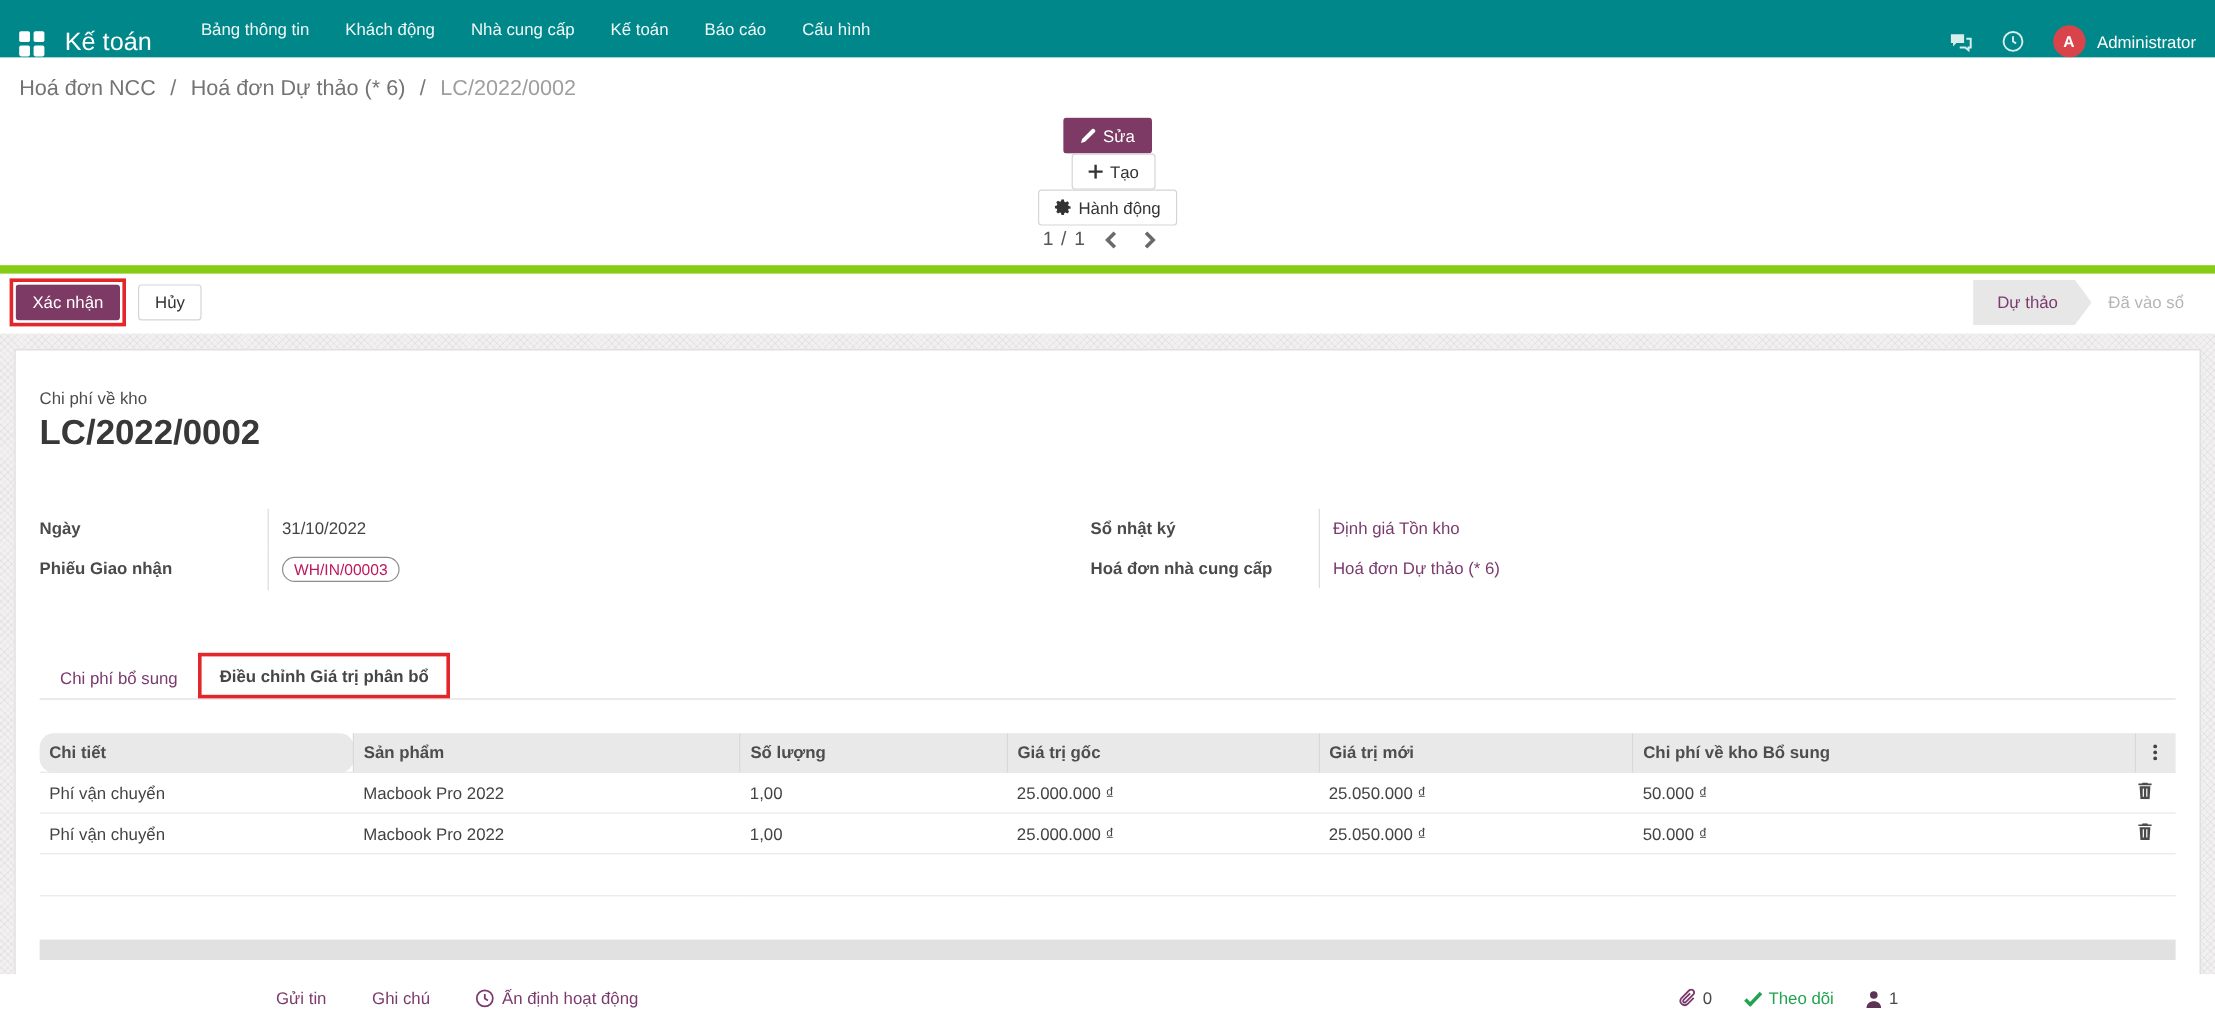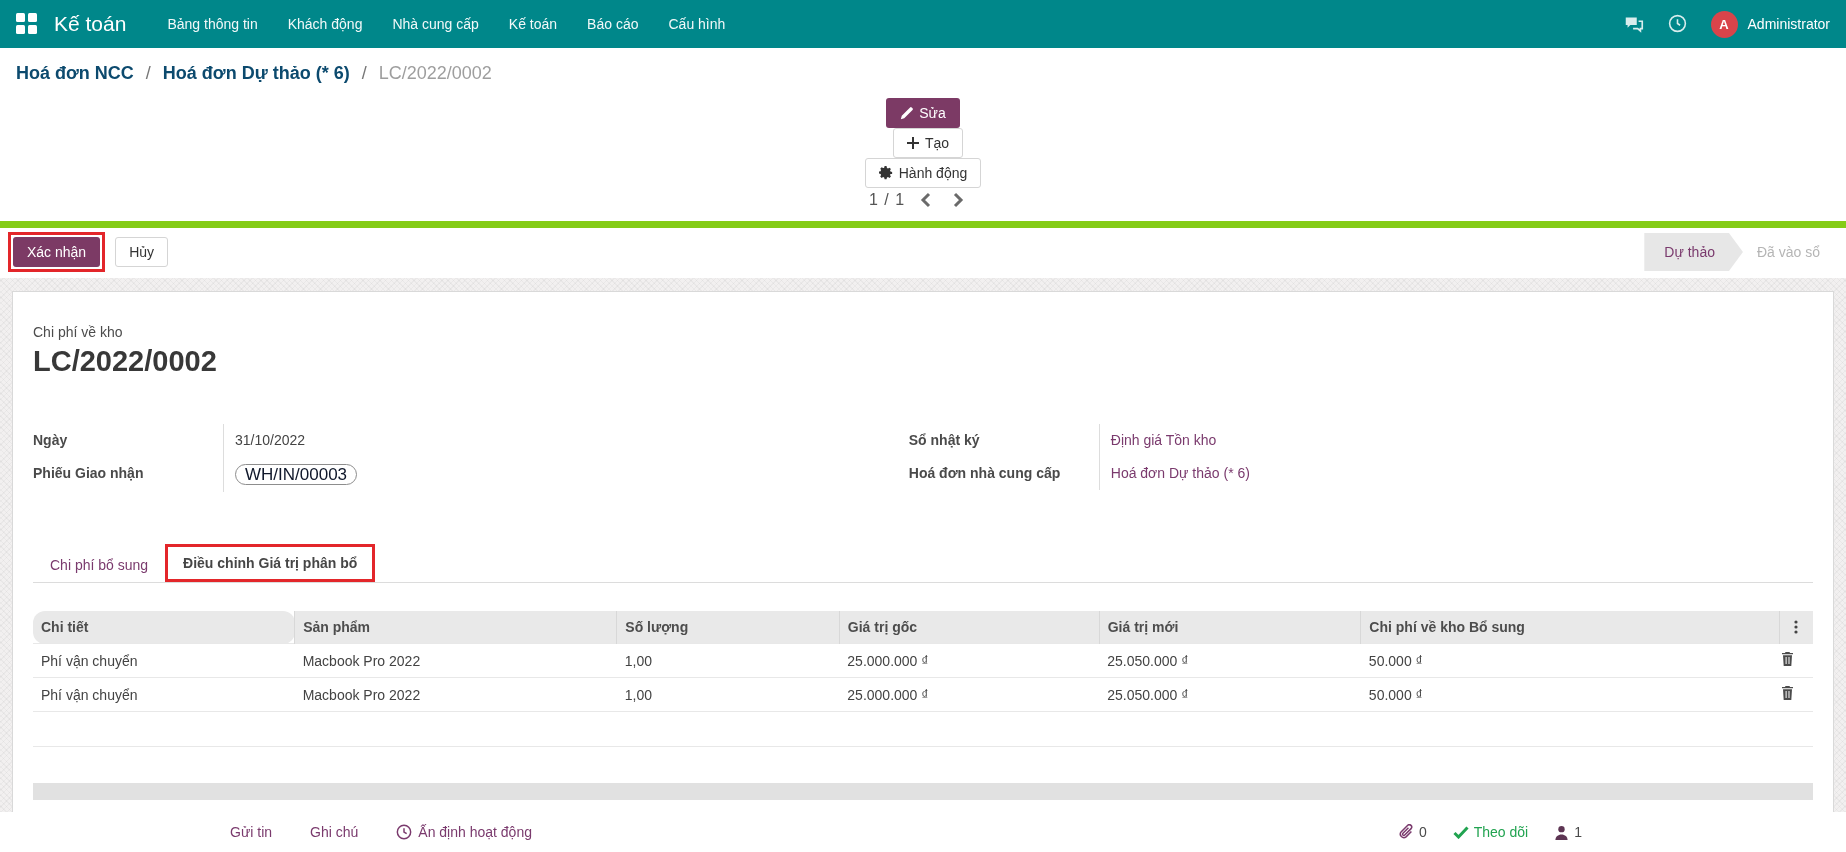--- a/index.html
+++ b/index.html
@@ -6,34 +6,34 @@
   html,body { width:1846px; height:852px; overflow:hidden; }
   body {
     font-family:"Liberation Sans","DejaVu Sans",sans-serif;
     font-size:14px; color:#444;
     display:flex; flex-direction:column;
     background:#fff;
   }
   
   .topbar {
     height:48px; background:#00878a; color:#fff;
-    display:flex; align-items:center; padding:0 16px; flex:none;
+    display:flex; align-items:flex-end; padding:0 16px; flex:none;
   }
   .grid-icon { width:22px; height:22px; display:grid; grid-template-columns:9px 9px; grid-template-rows:9px 9px; gap:3px; cursor:pointer; }
   .grid-icon span { background:#fff; border-radius:1.5px; }
   .app-name { font-size:21px; font-weight:500; margin:0 26px 0 16px; }
   .menu-item { font-size:14px; padding:0 15px; line-height:48px; color:rgba(255,255,255,.95); cursor:pointer; }
   .topbar-right { margin-left:auto; display:flex; align-items:center; gap:22px; }
   .topbar-icon { width:22px; height:22px; opacity:.85; cursor:pointer; }
   .avatar { width:27px; height:27px; border-radius:50%; background:#d9444a; color:#fff;
             display:flex; align-items:center; justify-content:center; font-size:13px; font-weight:700; }
   .user-name { font-size:14px; margin-left:-12px; }
   
   .breadcrumb-row { background:#fff; padding:15px 16px 5px; font-size:18px; }
-  .crumb-link { color:#0c4a6e; cursor:pointer;font-weight:bold; }
+  .crumb-link { color:#737373; cursor:pointer; }
   .crumb-sep { color:#777; padding:0 7px; }
   .crumb-current { color:#9e9e9e; }
   .buttons-row { background:#fff; padding:9px 16px; display:flex; align-items:center;flex-direction:column; }
   .btn { font-size:14px; border-radius:3px; padding:6px 13px; cursor:pointer; border:1px solid transparent;
          display:inline-flex; align-items:center; gap:6px; }
   .btn-primary { background:#7c3a65; color:#fff; }
   .btn-default { background:#fff; color:#333; border-color:#d5d5d5; }
   .center-zone { flex:1; display:flex; justify-content:center; }
   .pager { display:flex; align-items:center; gap:10px; color:#555; margin-right:8px; }
   .pager-num { font-size:16px; letter-spacing:1px; }
@@ -63,21 +63,21 @@
   .sheet-subtitle { font-size:14px; color:#4c4c4c; }
   .sheet-title { font-size:29px; font-weight:700; color:#383838; margin-top:5px; }
   .groups { display:flex; margin-top:46px; }
   .o-group { width:48.8%; }
   .o-group.right { margin-left:auto; width:50.8%; }
   .field-row { display:flex; }
   .field-label { width:190px; flex:none; font-weight:700; color:#4a4a4a; padding:7px 10px 7px 0; line-height:19px; }
   .field-value { flex:1; border-left:1px solid #ddd; padding:7px 0 7px 11px; line-height:19px; color:#444; }
   .field-link { color:#7a3a6d; cursor:pointer; }
   .badge-pill { display:inline-block; border:1px solid #8d8d8d; border-radius:11px; padding:0 9px;
-                font-size:17px; color:#0f172a; line-height:19px; cursor:pointer; }
+                font-size:13px; color:#be185d; line-height:19px; cursor:pointer; }
   
   .tabs { display:flex; align-items:flex-end; margin-top:52px; border-bottom:1px solid #dcdcdc; }
   .tab { padding:9px 17px; font-size:14px; cursor:pointer; }
   .tab.inactive { color:#7a3a6d; }
   .tab.active { color:#464646; font-weight:700; border:3px solid #e3262a; padding:8px 15px; background:#fff; }
   
   table { width:100%; border-collapse:collapse; margin-top:28px; font-size:14px; table-layout:fixed; }
   thead th { background:#e9e9e9; color:#4d4d4d; font-weight:700; padding:8px 8px; text-align:left;
              border-left:1px solid #d8d8d8; }
   thead th:first-child { border-left:none;border-radius:12px; }

